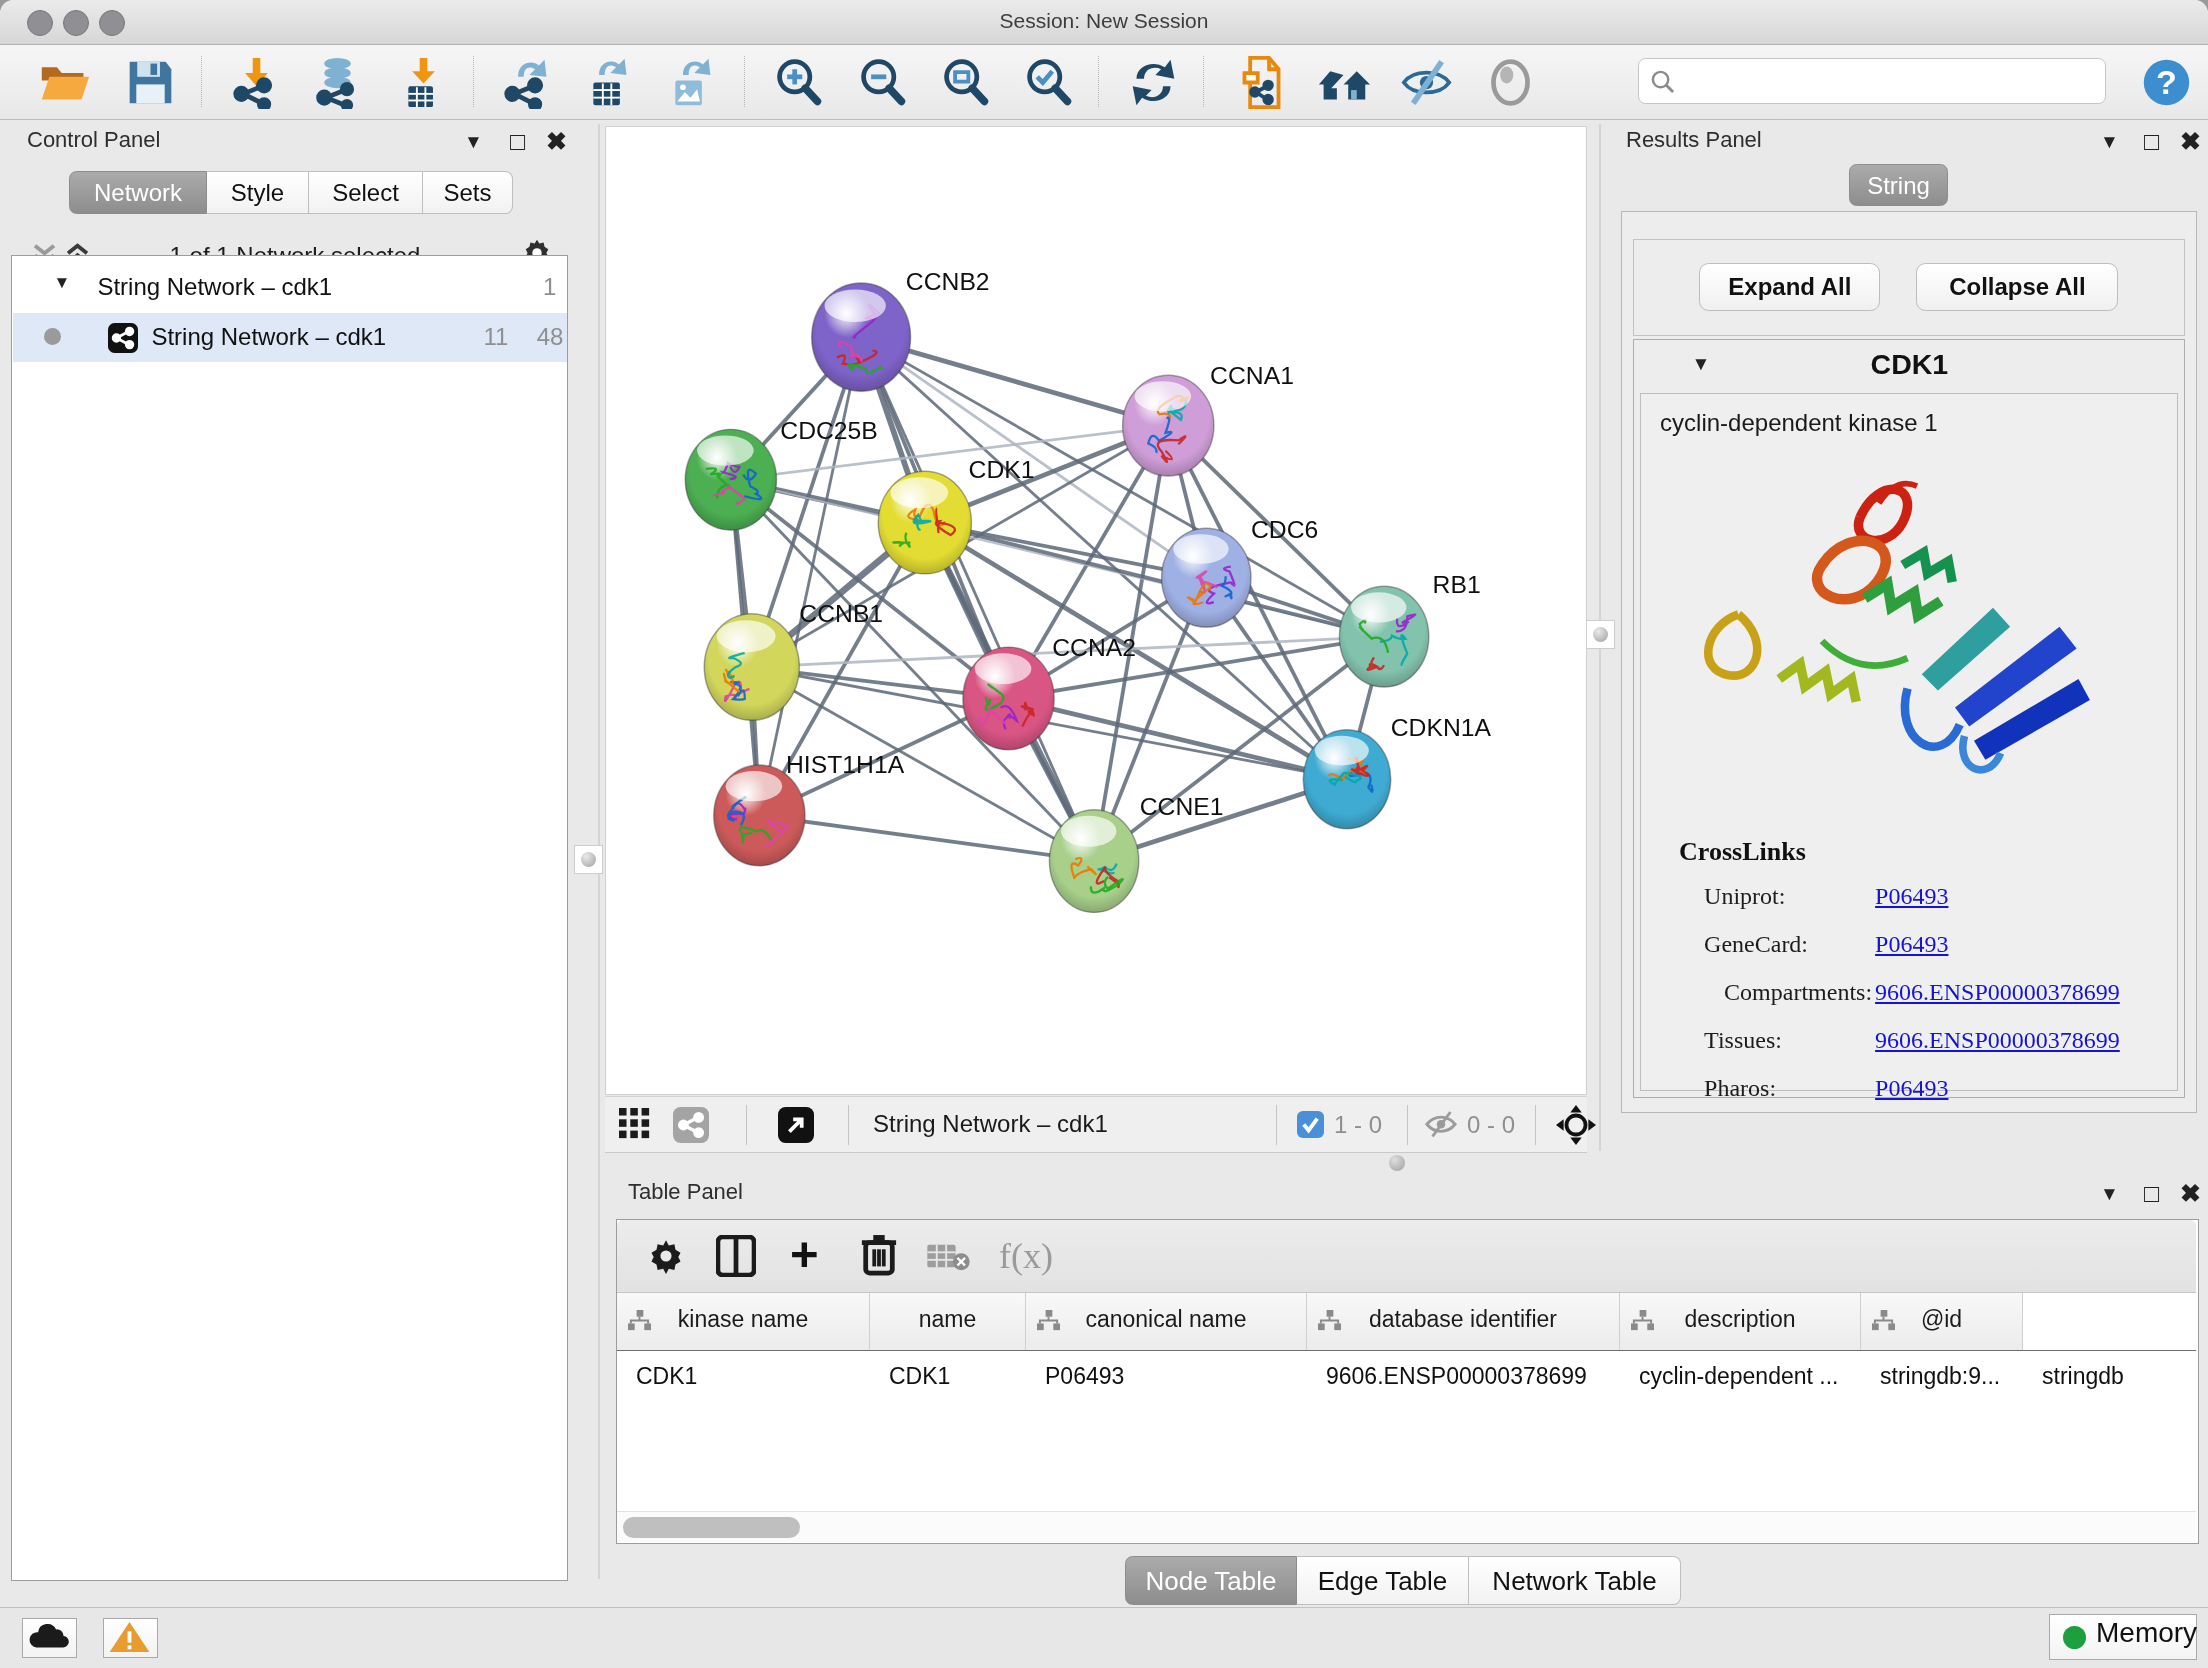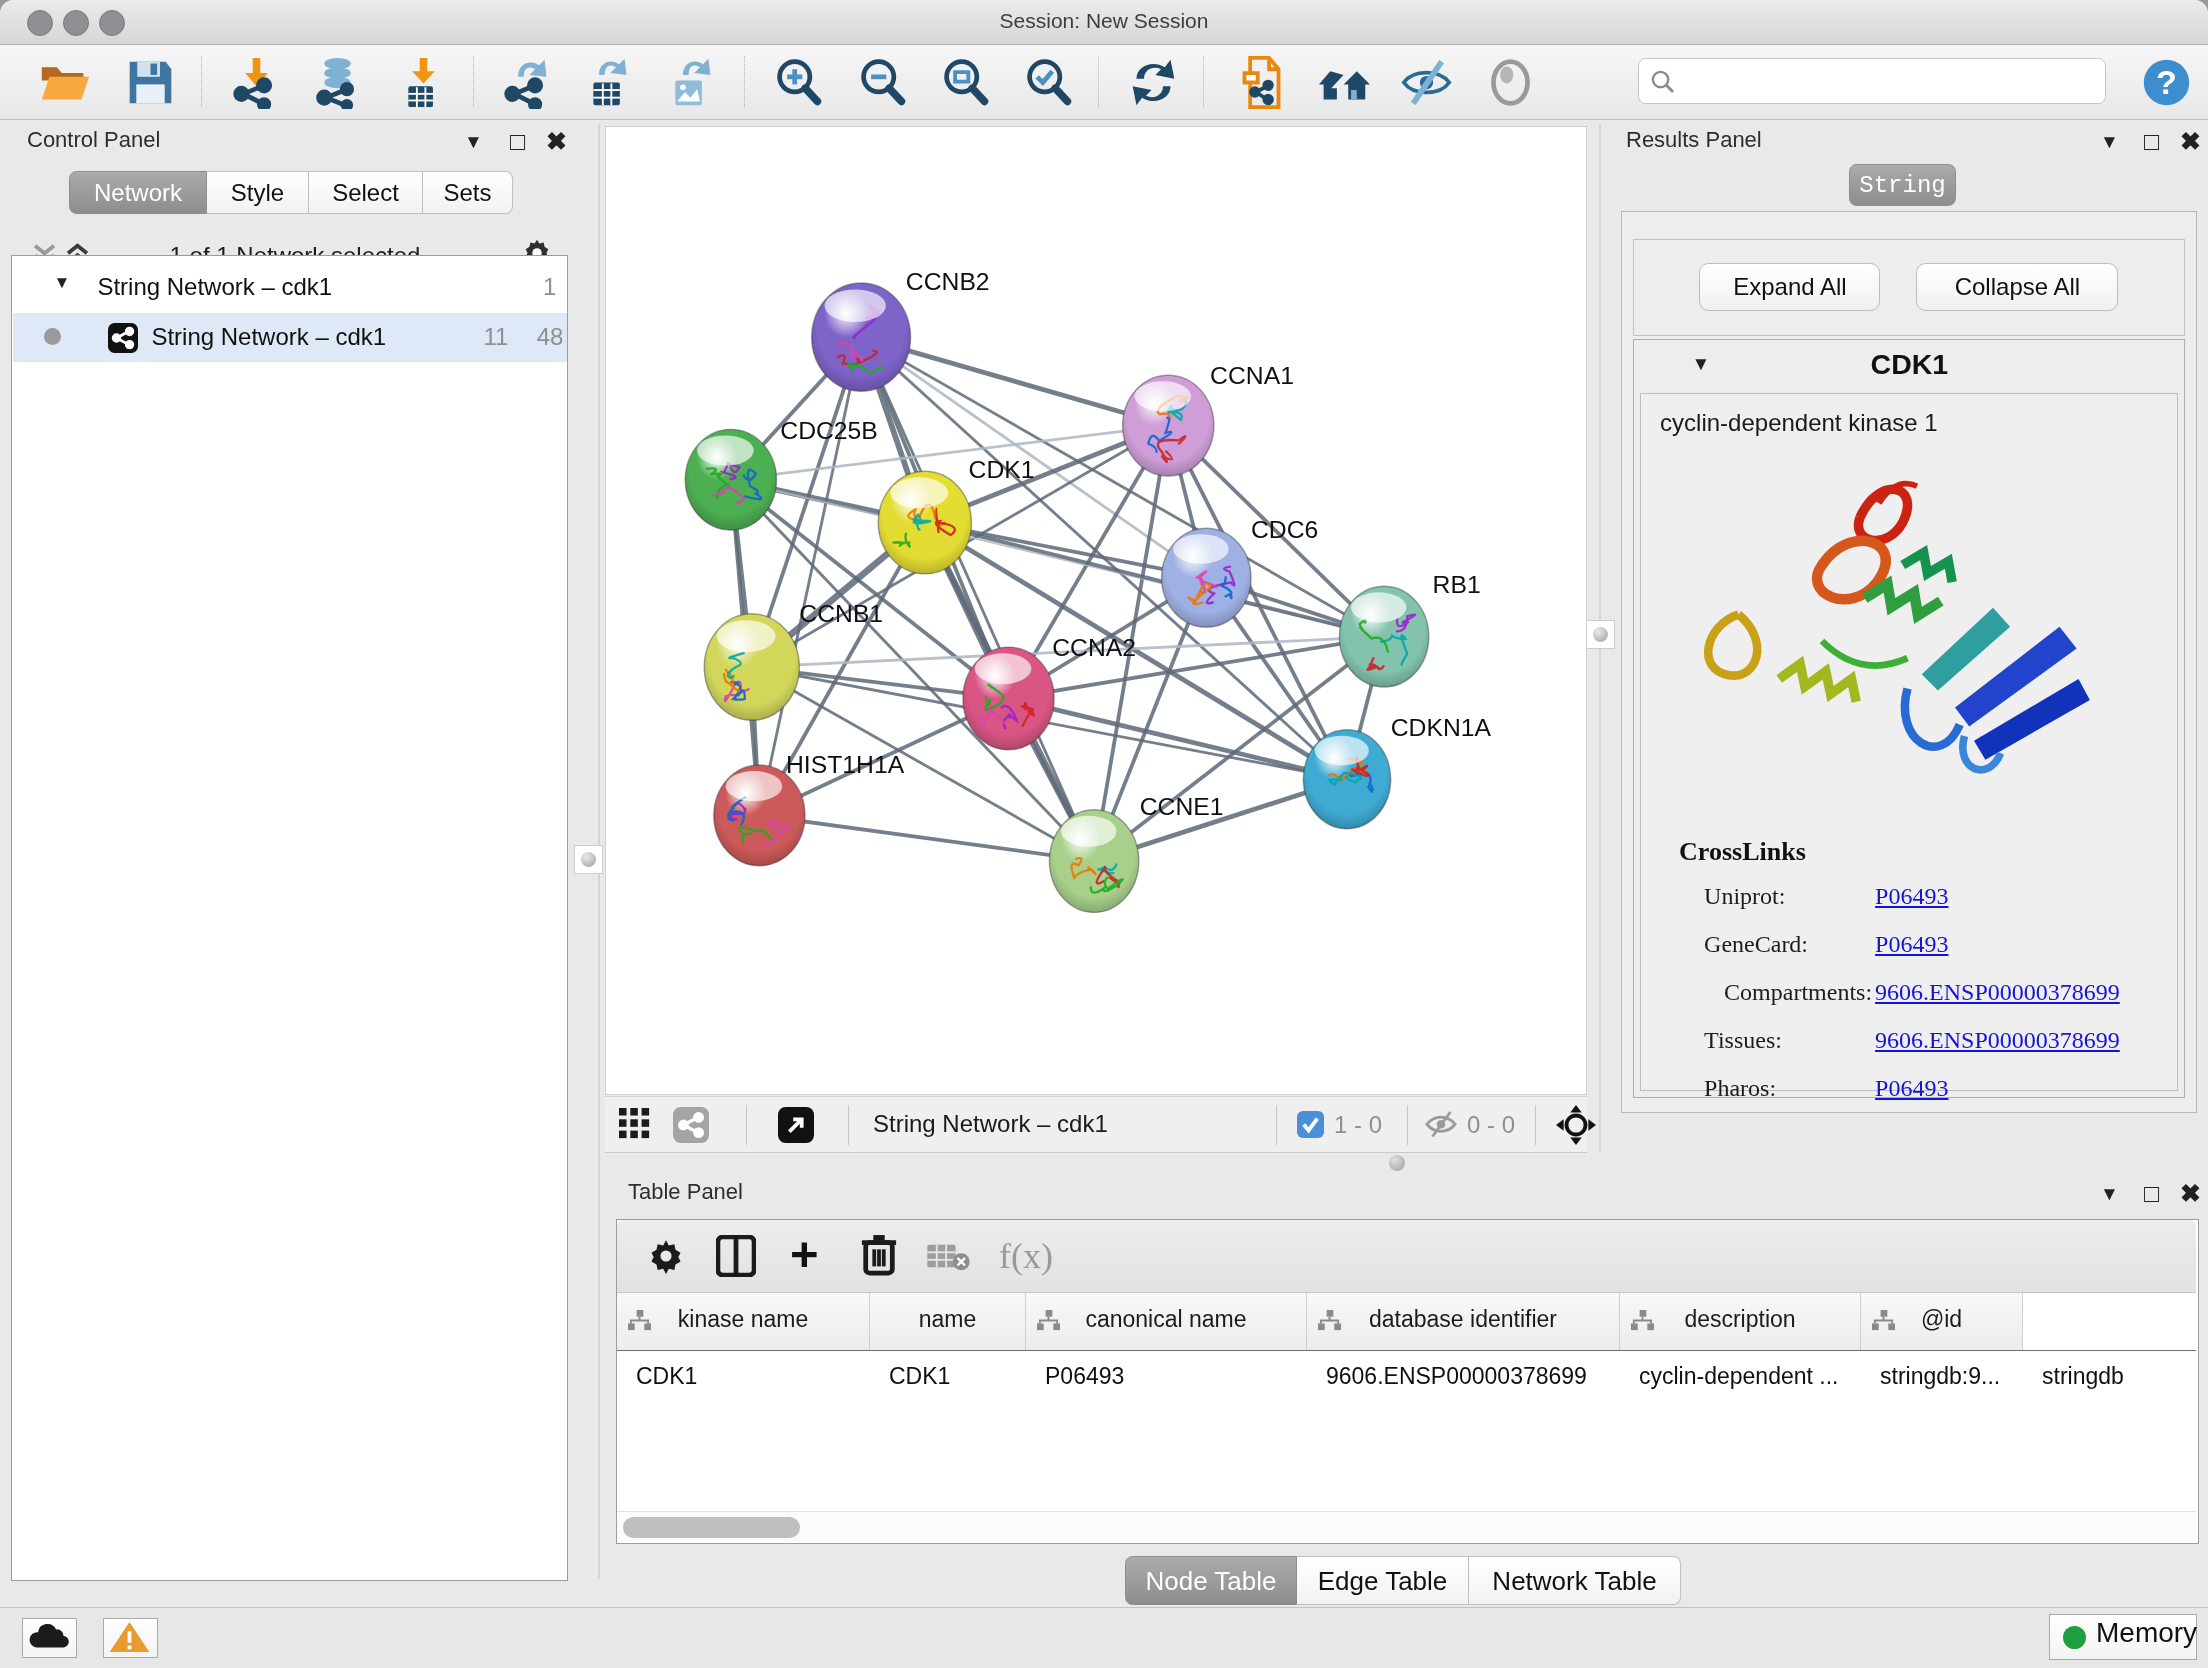--- a/index.html
+++ b/index.html
@@ -33,21 +33,21 @@
   #ctl-box{left:11.4px;top:255px;width:555px;height:1324px;background:#fff;border:1px solid #9c9c9c;}
   .treerow{left:1px;width:554px;height:49px;}
   .graytxt{color:#8f8f8f;}
   
   #netbar{left:605px;top:1096px;width:982px;height:55px;background:#efefef;border-top:1px solid #d2d2d2;
           border-bottom:1px solid #c9c9c9;}
   .nbsep{top:7.6px;width:0;height:40px;border-left:1px solid #c4c4c4;}
   
   #res-outer{left:1621px;top:211px;width:574px;height:900px;background:#ededed;border:1px solid #b7b7b7;}
   .btn{box-sizing:border-box;background:linear-gradient(#ffffff,#f0f0f0);border:1px solid #bdbdbd;
-       border-radius:9.5px;text-align:center;font-size:24px;color:#111;cursor:pointer;}
+       border-radius:9.5px;text-align:center;font-size:24px;color:#111;cursor:pointer;font-weight:bold;}
   .serif{font-family:"Liberation Serif",serif;}
   a.xlink{color:#1513d6;text-decoration:underline;font-family:"Liberation Serif",serif;font-size:24px;}
   
   #tbl-box{left:616px;top:1219px;width:1581px;height:323px;border:1px solid #9c9c9c;background:#fff;}
   #tbl-toolbar{left:0;top:0;width:1579px;height:72px;background:linear-gradient(#ececec,#e2e2e2);
                border-bottom:1px solid #c6c6c6;border-radius:5.7px 5.7px 0 0;}
   .hcell{box-sizing:border-box;height:57px;background:linear-gradient(#f8f8f8,#ececec);
          border-right:1px solid #cfcfcf;position:relative;float:left;}
   .hlabel{position:absolute;left:0;top:13.3px;width:100%;text-align:center;font-size:23px;color:#1b1b1b;}
   .ccell{box-sizing:border-box;height:53px;float:left;font-size:23px;color:#101010;padding:11.4px 0 0 19px;}
@@ -640,21 +640,21 @@
           <path d="M42 21 l-8-6 v12z"></path>
         </g>
       </svg>
   </div>
 
   <div class="abs ptitle" style="left:1626px;top:127px;">Results Panel</div>
   <div class="abs phbtn" style="left:2100px;top:131px;">▼</div>
   <div class="abs phbtn" style="left:2144px;top:127px;font-size:25px;">□</div>
   <div class="abs phbtn" style="left:2180px;top:127px;font-size:25px;font-weight:bold;">✖</div>
 
-  <div class="abs tab only active" style="left:1849px;top:164px;width:107px;height:42px;line-height:42px;font-size:24px;font-family:Liberation Mono, monospace;">String</div>
+  <div class="abs tab only active" style="left:1849px;top:164px;width:99px;height:42px;line-height:42px;font-size:24px;">String</div>
 
   <div id="res-outer" class="abs">
     <div class="abs" style="left:11.4px;top:27px;width:550px;height:95px;border:1px solid #c2c2c2;background:#ededed;">
       <div class="btn abs" style="left:65px;top:23px;width:181px;height:48px;line-height:46px;">Expand All</div>
       <div class="btn abs" style="left:282px;top:23px;width:202px;height:48px;line-height:46px;">Collapse All</div>
     </div>
 
     <div class="abs" style="left:11.4px;top:127px;width:550px;height:757px;border:1px solid #adadad;background:#ededed;">
       <span class="abs" style="left:57px;top:13.3px;font-size:19px;color:#222;">▼</span>
       <span class="abs" style="left:0;top:7.6px;width:100%;text-align:center;font-size:28.5px;font-weight:bold;color:#111;">CDK1</span>

